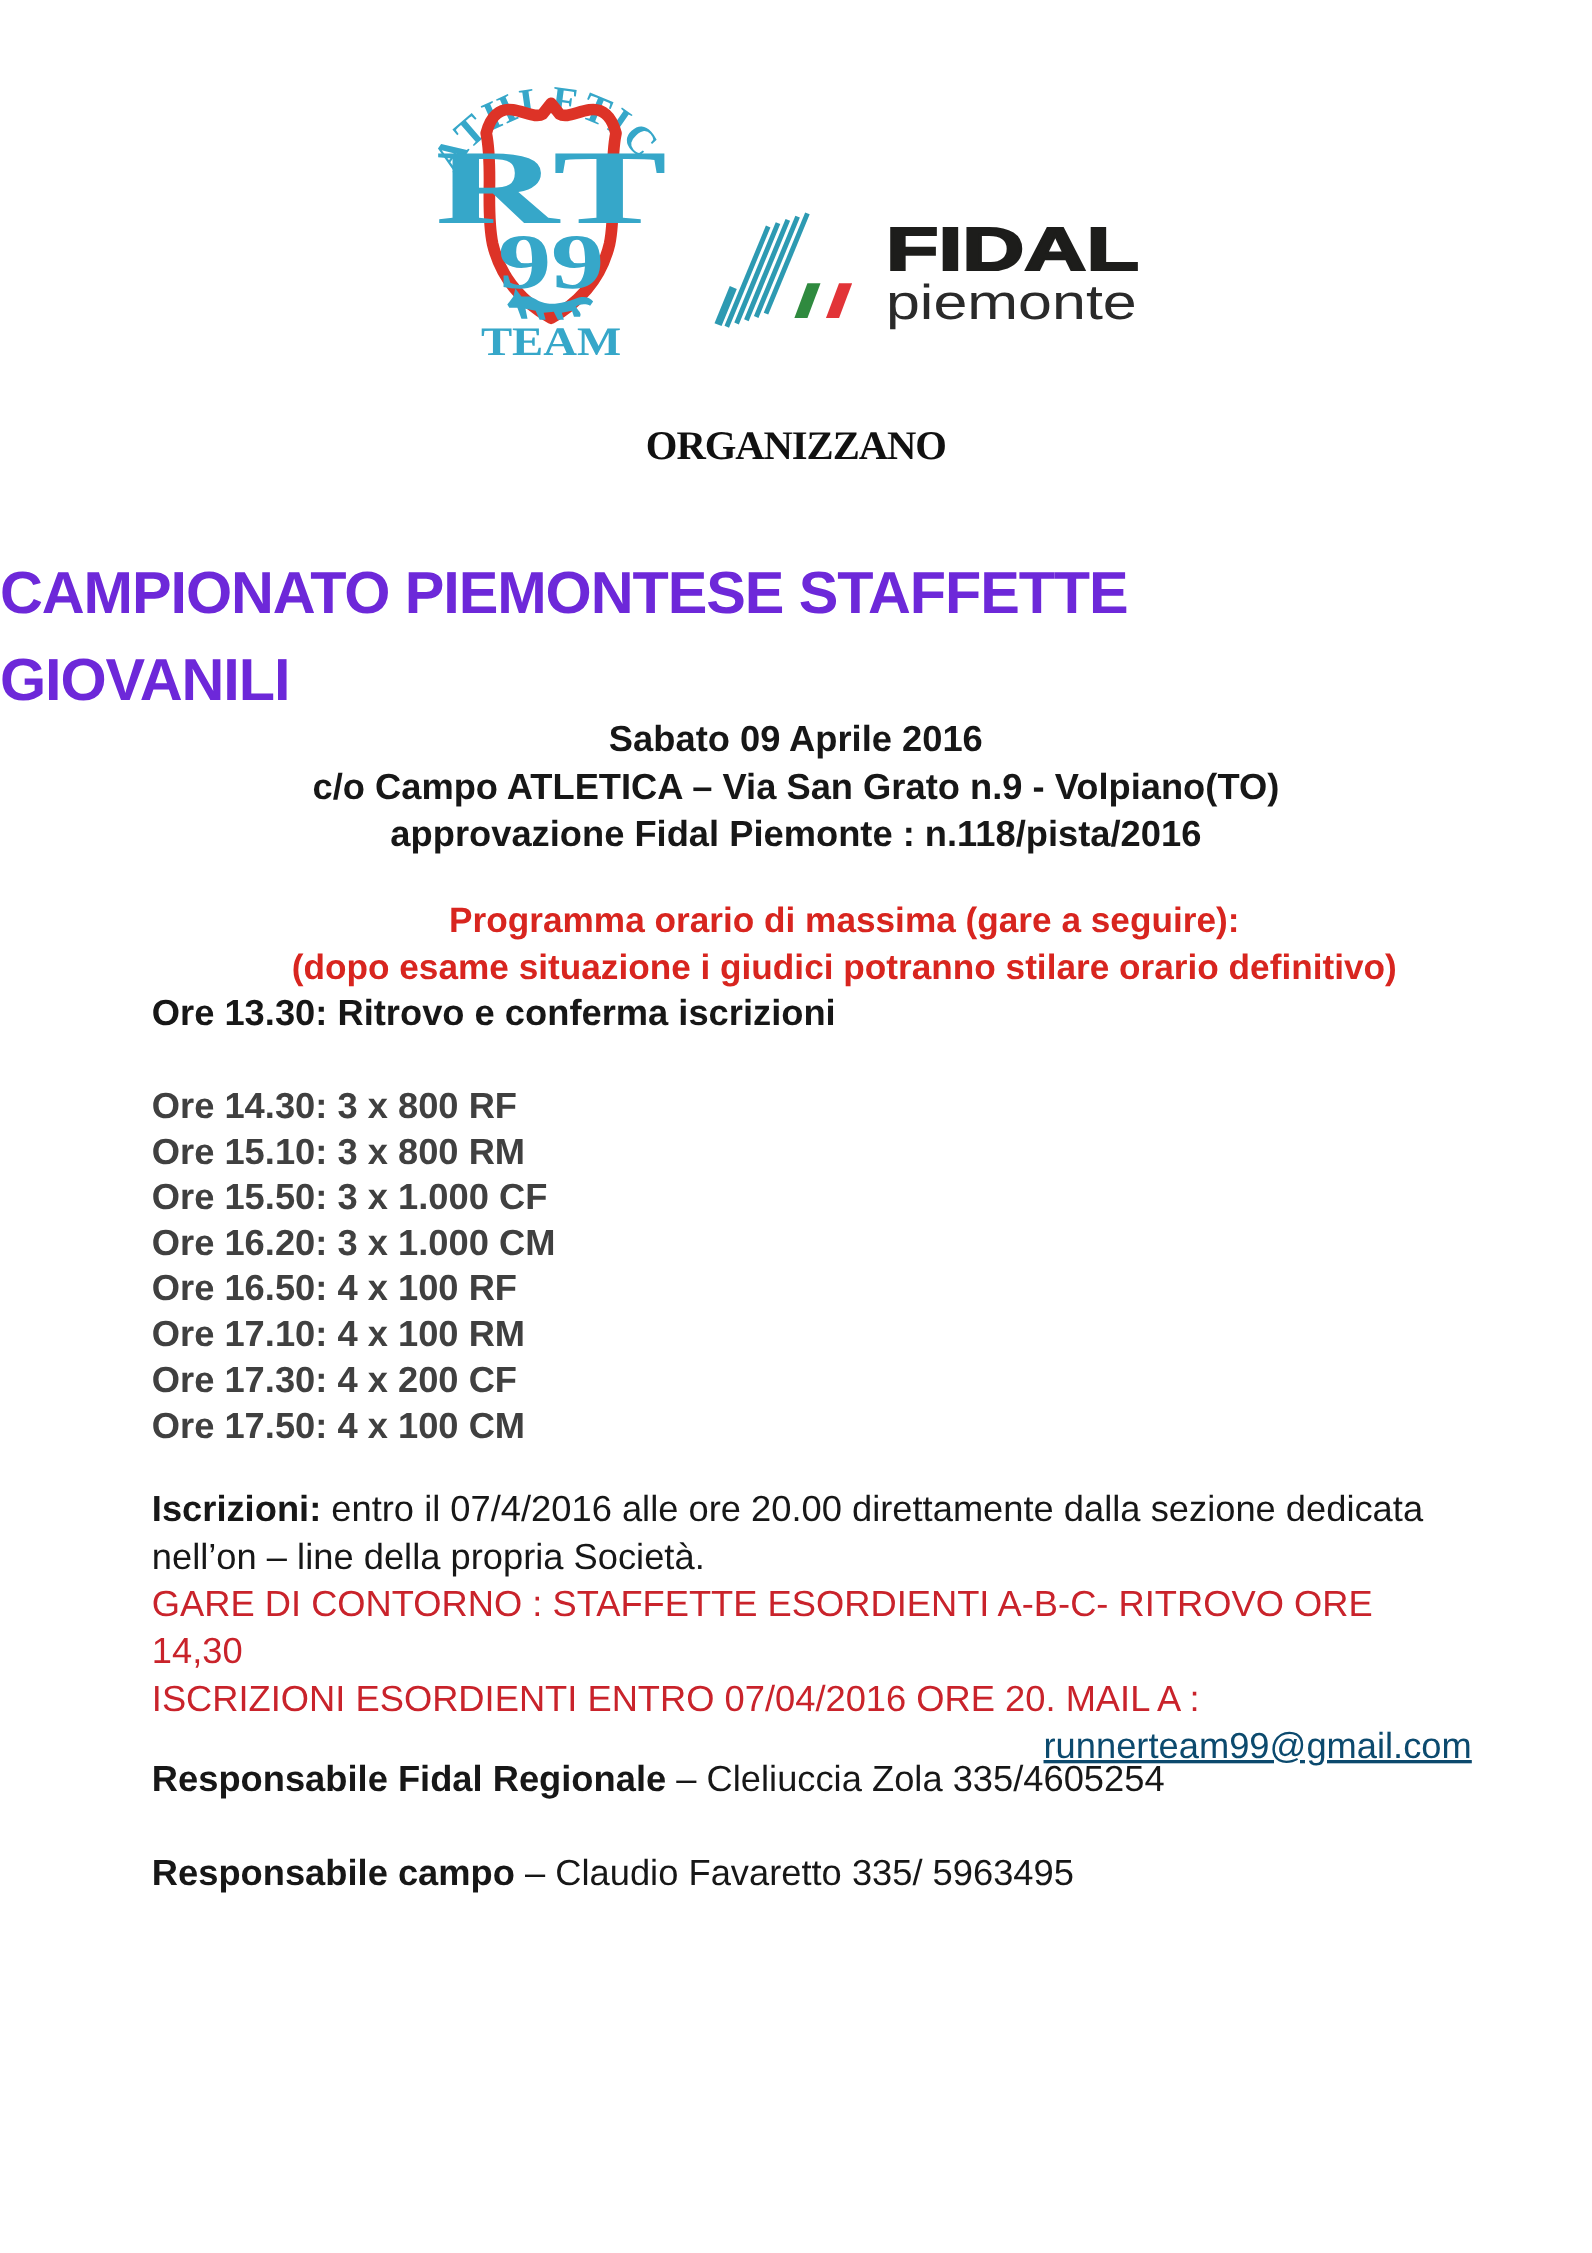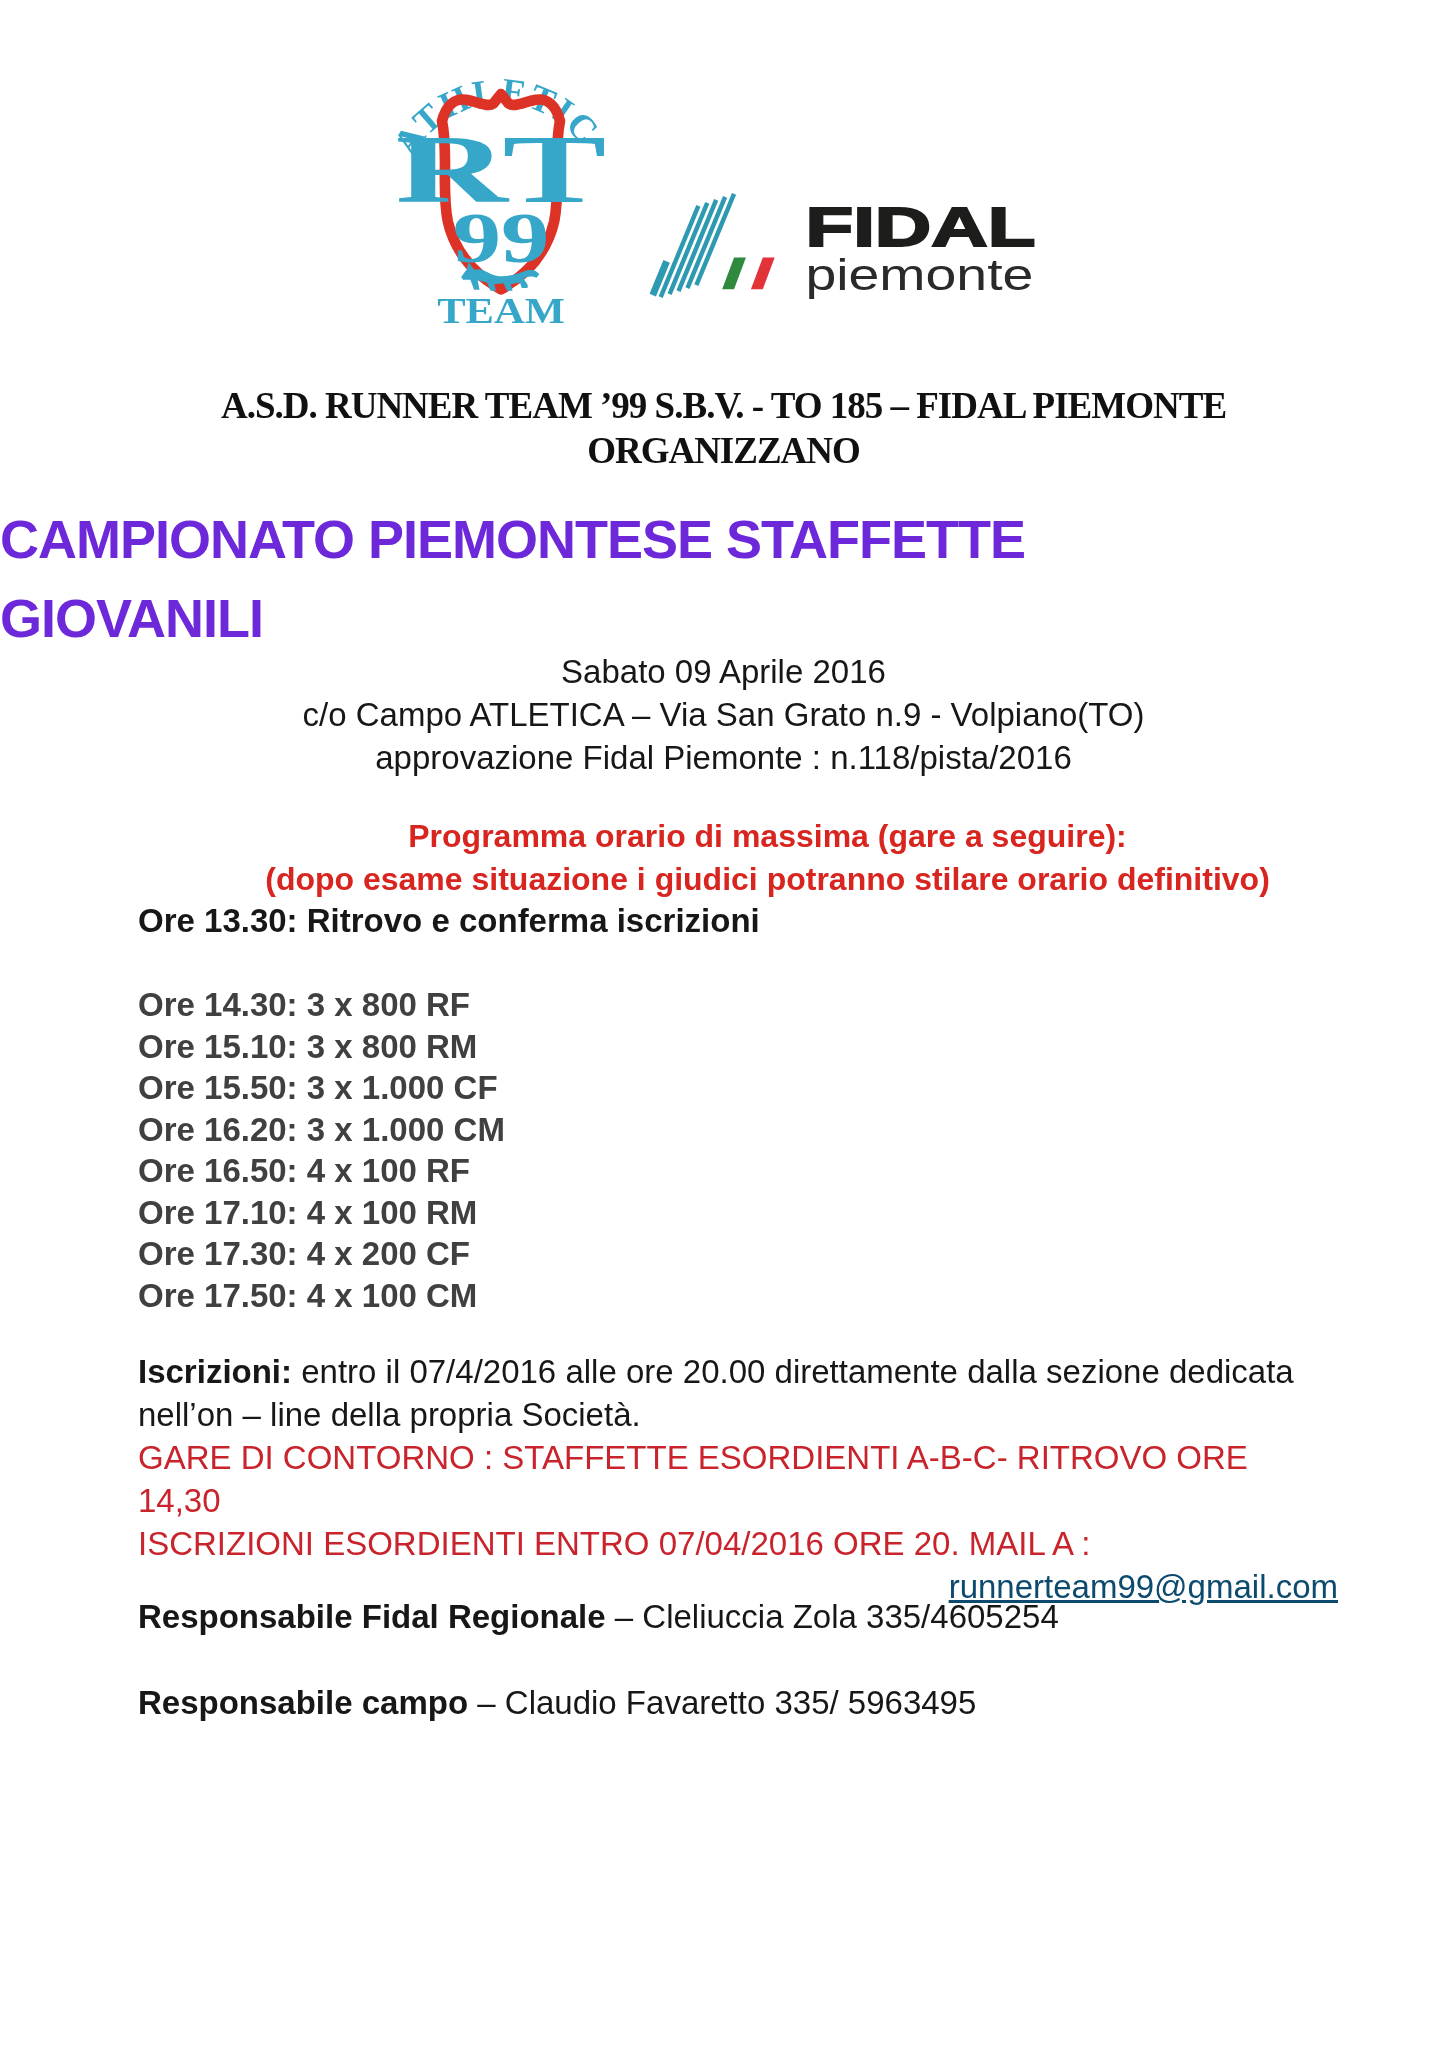--- a/index.html
+++ b/index.html
@@ -20,21 +20,21 @@
   }
   
   .title-block{
     left:0; top:500px; width:1447px; text-align:left;
     font-weight:bold; font-size:54px; line-height:79px;
     letter-spacing:-1px; color:#6d28d9;
   }
   
   .event-block{
     left:0; top:650px; width:1447px; text-align:center;
-    font-weight:normal; font-size:33px; line-height:43px; color:#171717;
+    font-weight:bold; font-size:33px; line-height:43px; color:#171717;
   }
   
   .program-head{
     left:0; top:815px; width:1447px; text-align:center;
     font-weight:bold; font-size:32px; line-height:43px; color:#d8251f;padding-left:44px;
   }
   .first-item{
     left:138px; top:902px; font-weight:bold; font-size:33px; color:#171717;
   }
   .schedule-block{
@@ -86,21 +86,20 @@
         <line x1="4" y1="106" x2="18" y2="72" stroke-width="7"></line>
       </g>
       <polygon points="74,100 86,68 98,68 86,100" fill="#2f8a3f"></polygon>
       <polygon points="103,100 115,68 127,68 115,100" fill="#e23438"></polygon>
       <text x="158" y="56" font-family="Liberation Sans, sans-serif" font-weight="bold" font-size="56" fill="#1d1d1b" stroke="#1d1d1b" stroke-width="2" textLength="232" lengthAdjust="spacingAndGlyphs">FIDAL</text>
       <text x="158" y="101" font-family="Liberation Sans, sans-serif" font-weight="normal" font-size="45" fill="#2a2a2a" textLength="230" lengthAdjust="spacingAndGlyphs">piemonte</text>
     </svg>
   </div>
 
   <div class="abs header-block">
-    <div>A.S.D. RUNNER TEAM ’99 S.B.V. - TO 185 – FIDAL PIEMONTE</div>
     <div>ORGANIZZANO</div>
   </div>
 
   <div class="abs title-block">
     <div>CAMPIONATO PIEMONTESE STAFFETTE</div>
     <div>GIOVANILI</div>
   </div>
 
   <div class="abs event-block">
     <div>Sabato 09 Aprile 2016</div>

